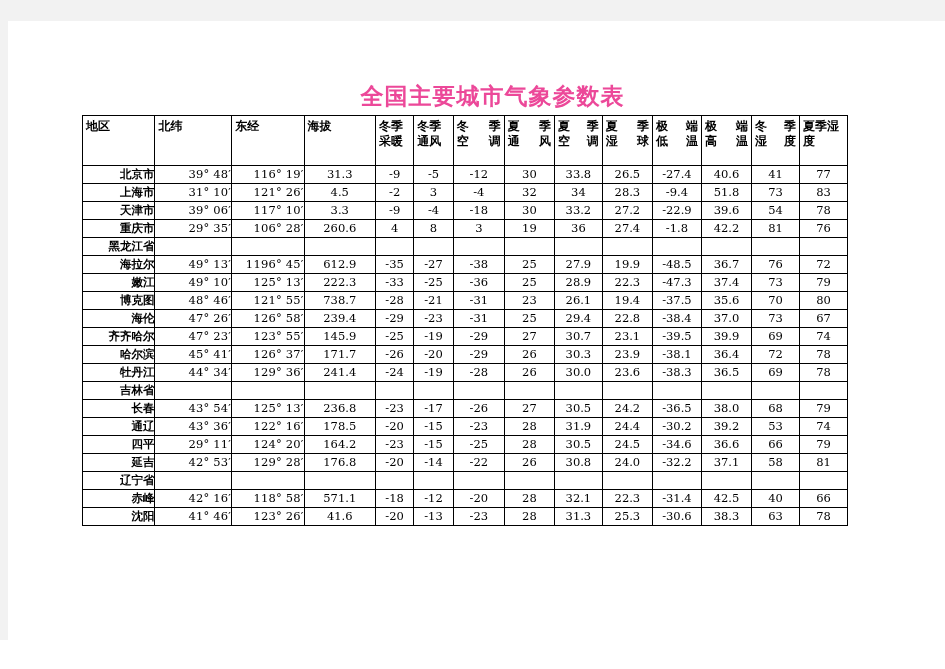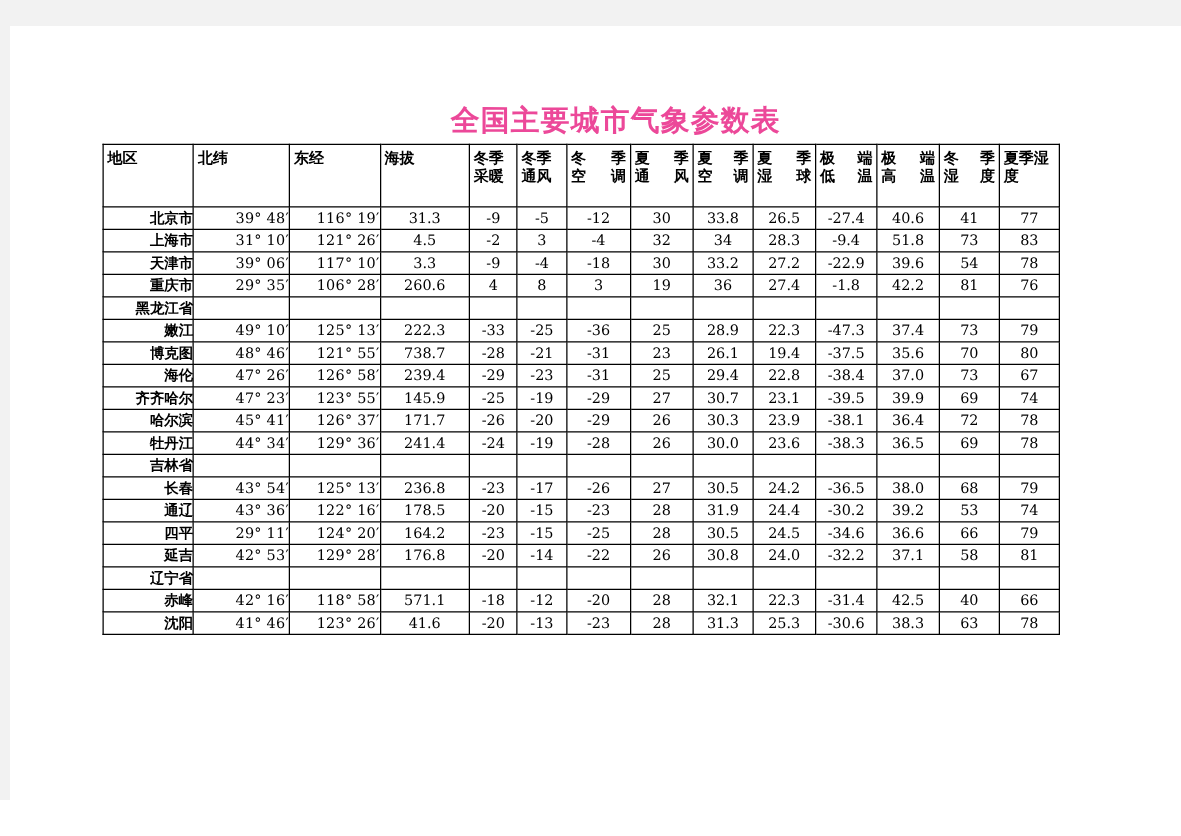--- a/index.html
+++ b/index.html
@@ -280,20 +280,36 @@
             <td class="num blank"></td>
             <td class="num blank"></td>
             <td class="num blank"></td>
             <td class="num blank"></td>
             <td class="num blank"></td>
             <td class="num blank"></td>
             <td class="num blank"></td>
             <td class="num blank"></td>
           </tr>
           <tr>
+            <td class="region">海拉尔</td>
+            <td class="coord">49° 13′</td>
+            <td class="coord">1196° 45′</td>
+            <td class="num">612.9</td>
+            <td class="num">-35</td>
+            <td class="num">-27</td>
+            <td class="num">-38</td>
+            <td class="num">25</td>
+            <td class="num">27.9</td>
+            <td class="num">19.9</td>
+            <td class="num">-48.5</td>
+            <td class="num">36.7</td>
+            <td class="num">76</td>
+            <td class="num">72</td>
+          </tr>
+          <tr>
             <td class="region">嫩江</td>
             <td class="coord">49° 10′</td>
             <td class="coord">125° 13′</td>
             <td class="num">222.3</td>
             <td class="num">-33</td>
             <td class="num">-25</td>
             <td class="num">-36</td>
             <td class="num">25</td>
             <td class="num">28.9</td>
             <td class="num">22.3</td>

